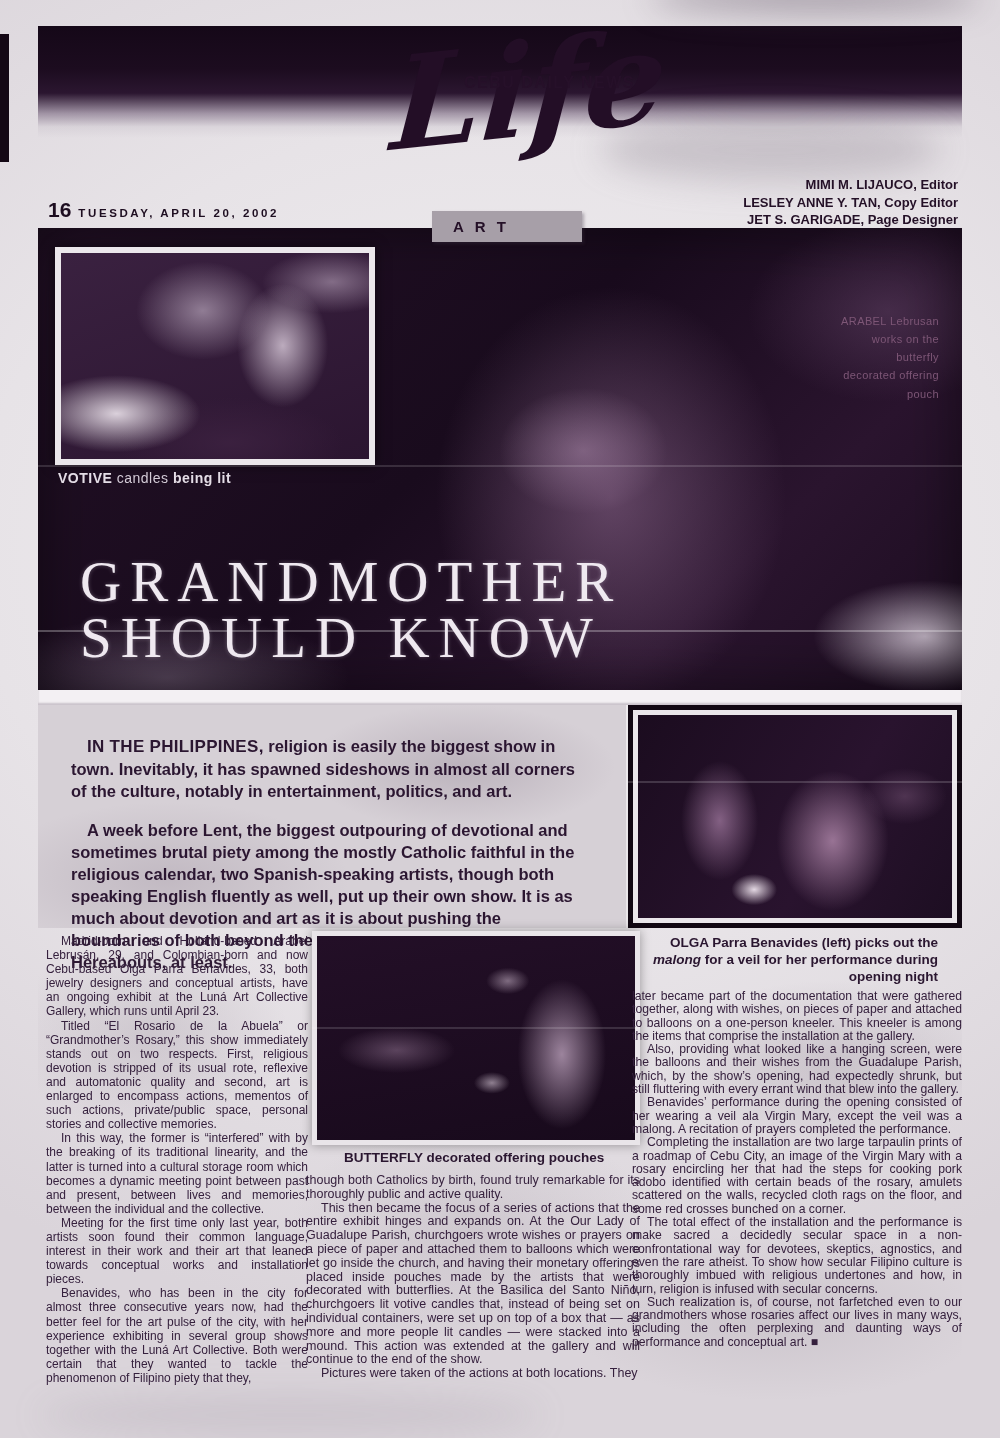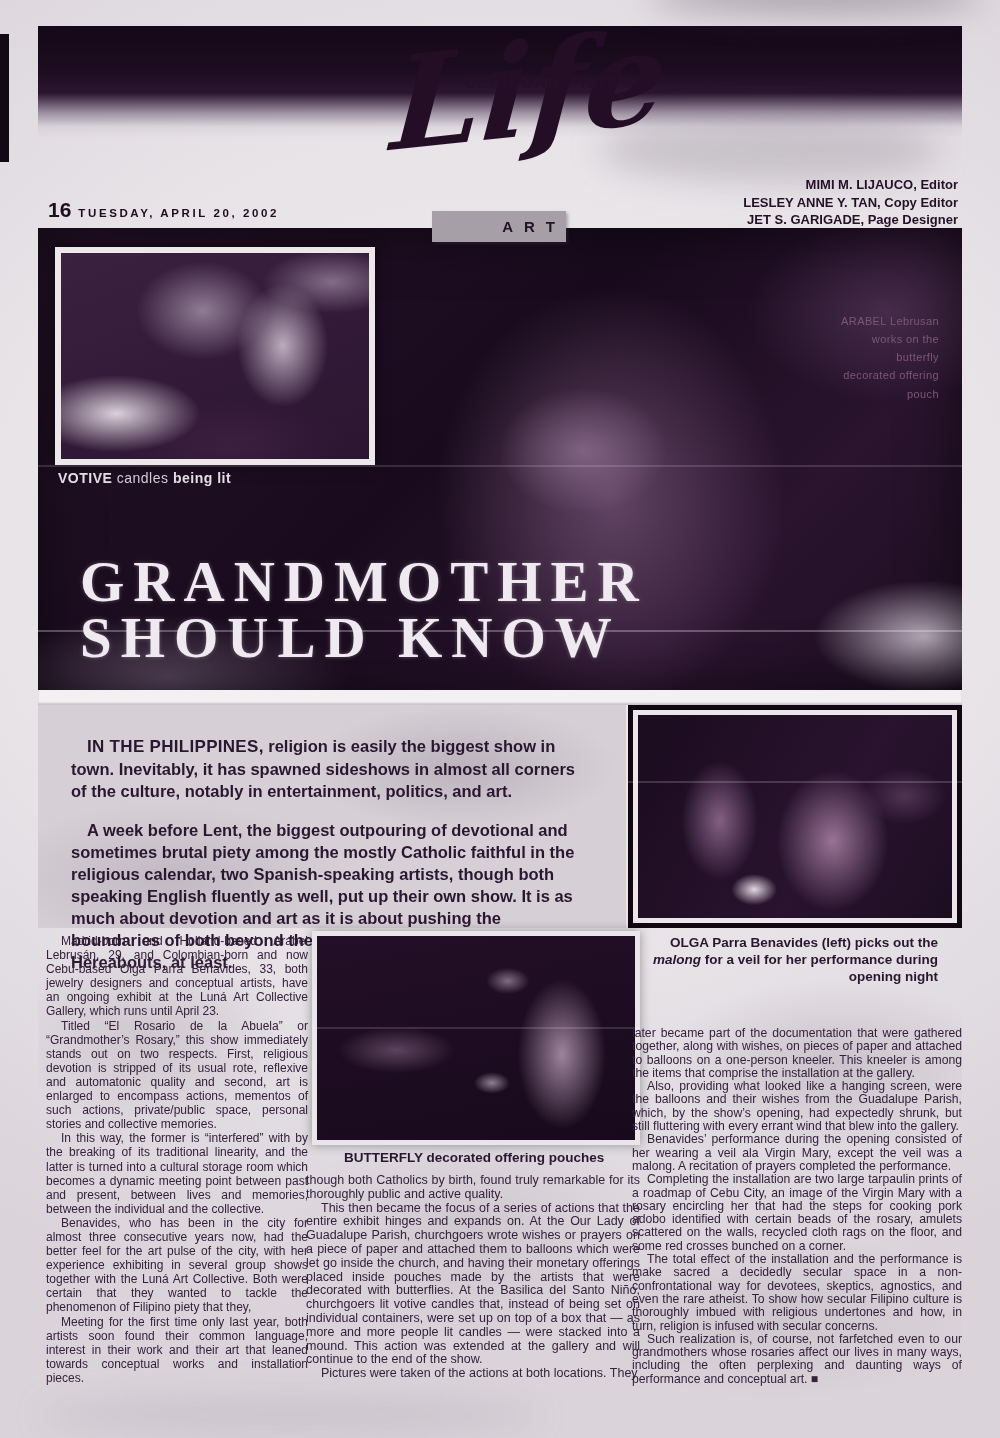--- a/index.html
+++ b/index.html
@@ -24,23 +24,23 @@
   .life-logo{
     left:392px;top:26px;z-index:3;color:#230e26;
     font-family:"DejaVu Serif", serif;font-style:italic;font-weight:bold;
     font-size:128px;line-height:1;transform:rotate(-6deg) skewX(-10deg);
   }
   .credits{right:42px;top:176px;text-align:right;font-size:13px;font-weight:bold;color:#241027;line-height:1.35;z-index:4;}
   .dateline{left:48px;top:198px;display:flex;align-items:baseline;gap:7px;color:#1d0d20;z-index:4;}
   .dateline .num{font-size:21px;font-weight:bold;}
   .dateline .date{font-size:11.5px;font-weight:bold;letter-spacing:2.6px;}
   .art-tag{
-    left:432px;top:211px;width:134px;height:31px;background:#a79fa8;z-index:5;
+    left:432px;top:211px;width:150px;height:31px;background:#a79fa8;z-index:5;
     color:#241027;font-size:15px;font-weight:bold;letter-spacing:11px;
-    text-align:right;line-height:31px;padding-left:21px;box-sizing:border-box;
+    text-align:left;line-height:31px;padding-left:21px;box-sizing:border-box;
     box-shadow:2px 2px 3px rgba(60,50,65,.35);
   }
 
   
   .main-photo{
     left:38px;top:228px;width:924px;height:464px;
     background:
       radial-gradient(ellipse 250px 300px at 62% 58%, rgba(150,112,150,.55), rgba(0,0,0,0) 70%),
       radial-gradient(ellipse 120px 90px at 59% 48%, rgba(190,160,190,.5), rgba(0,0,0,0) 70%),
       radial-gradient(ellipse 200px 130px at 92% 18%, rgba(96,66,100,.55), rgba(0,0,0,0) 70%),
@@ -63,21 +63,21 @@
     box-shadow:0 0 12px rgba(0,0,0,.55);
   }
   .votive-caption{position:absolute;left:20px;top:242px;font-size:14px;color:#d3cbd6;letter-spacing:.5px;}
   .votive-caption b{color:#e4dde6;}
   .arabel-caption{
     position:absolute;left:803px;top:36px;width:98px;text-align:right;
     font-size:11px;line-height:1.65;color:#7d5676;letter-spacing:.4px;margin-top:48px;
   }
   .headline{
     position:absolute;left:42px;top:326px;z-index:2;
-    font-family:"Liberation Serif", serif;font-weight:700;
+    font-family:"Liberation Serif", serif;font-weight:400;
     font-size:57px;line-height:.98;letter-spacing:9px;color:#efe9f0;
     text-shadow:0 0 4px rgba(240,230,245,.3);
   }
   .byline-strip{left:38px;top:690px;width:924px;height:15px;background:#f3f0f3;
     box-shadow:inset 0 -2px 2px rgba(80,60,85,.25);}
 
   
   .lead-box{
     left:38px;top:705px;width:588px;height:223px;box-sizing:border-box;
     padding:13px 16px 8px 16px;
@@ -114,21 +114,21 @@
     background:
       radial-gradient(ellipse 200px 140px at 12% 22%, rgba(146,134,148,.25), rgba(0,0,0,0) 70%),
       radial-gradient(ellipse 260px 160px at 47% 62%, rgba(150,138,152,.22), rgba(0,0,0,0) 70%),
       radial-gradient(ellipse 240px 120px at 86% 28%, rgba(140,128,142,.28), rgba(0,0,0,0) 70%),
       radial-gradient(ellipse 300px 120px at 80% 80%, rgba(150,140,152,.2), rgba(0,0,0,0) 70%);
   }
   .col{text-align:justify;color:#35203d;}
   .col p{margin:0;text-indent:15px;}
   .left-col{left:46px;top:934px;width:262px;font-size:12px;line-height:14.1px;}
   .mid-col{left:306px;top:1174px;width:334px;font-size:12.5px;line-height:13.8px;}
-  .right-col{left:632px;top:990px;width:330px;font-size:12.2px;line-height:13.3px;margin-top:37px;}
+  .right-col{left:632px;top:990px;width:330px;font-size:12.2px;line-height:13.3px;}
   .butterfly-photo{
     left:312px;top:931px;width:328px;height:214px;box-sizing:border-box;
     border:5px solid #e9e5e9;
     background:
       radial-gradient(ellipse 68px 115px at 77% 58%, rgba(188,162,188,.8), rgba(0,0,0,0) 65%),
       radial-gradient(ellipse 36px 22px at 60% 22%, rgba(205,185,205,.55), rgba(0,0,0,0) 60%),
       radial-gradient(ellipse 90px 35px at 25% 56%, rgba(152,122,152,.5), rgba(0,0,0,0) 65%),
       radial-gradient(ellipse 30px 18px at 55% 72%, rgba(220,205,220,.6), rgba(0,0,0,0) 60%),
       linear-gradient(170deg,#230f27,#180a1c);
     box-shadow:0 0 10px rgba(0,0,0,.35);
@@ -186,22 +186,22 @@
   <div class="olga-caption abs">
     <span>OLGA Parra Benavides (left) picks out the </span><i>malong</i><span> for a veil for her performance during opening night</span>
   </div>
 
   <div class="body-bg abs"></div>
 
   <div class="col left-col abs">
     <p>Madrid-born and Holland-based Arabel Lebrusán, 29, and Colombian-born and now Cebu-based Olga Parra Benavides, 33, both jewelry designers and conceptual artists, have an ongoing exhibit at the Luná Art Collective Gallery, which runs until April 23.</p>
     <p>Titled “El Rosario de la Abuela” or “Grandmother’s Rosary,” this show immediately stands out on two respects. First, religious devotion is stripped of its usual rote, reflexive and automatonic quality and second, art is enlarged to encompass actions, mementos of such actions, private/public space, personal stories and collective memories.</p>
     <p>In this way, the former is “interfered” with by the breaking of its traditional linearity, and the latter is turned into a cultural storage room which becomes a dynamic meeting point between past and present, between lives and memories, between the individual and the collective.</p>
+    <p>Meeting for the first time only last year, both artists soon found their common language, interest in their work and their art that leaned towards conceptual works and installation pieces.</p>
     <p>Benavides, who has been in the city for almost three consecutive years now, had the better feel for the art pulse of the city, with her experience exhibiting in several group shows together with the Luná Art Collective. Both were certain that they wanted to tackle the phenomenon of Filipino piety that they,</p>
-    <p>Meeting for the first time only last year, both artists soon found their common language, interest in their work and their art that leaned towards conceptual works and installation pieces.</p>
   </div>
 
   <div class="butterfly-photo abs">
     <div class="crease" style="left:-5px;top:91px;width:328px;opacity:.5;"></div>
   </div>
   <div class="butterfly-caption abs">BUTTERFLY decorated offering pouches</div>
 
   <div class="col mid-col abs">
     <p style="text-indent:0;">though both Catholics by birth, found truly remarkable for its thoroughly public and active quality.</p>
     <p>This then became the focus of a series of actions that the entire exhibit hinges and expands on. At the Our Lady of Guadalupe Parish, churchgoers wrote wishes or prayers on a piece of paper and attached them to balloons which were let go inside the church, and having their monetary offerings placed inside pouches made by the artists that were decorated with butterflies. At the Basilica del Santo Niño, churchgoers lit votive candles that, instead of being set on individual containers, were set up on top of a box that — as more and more people lit candles — were stacked into a mound. This action was extended at the gallery and will continue to the end of the show.</p>

